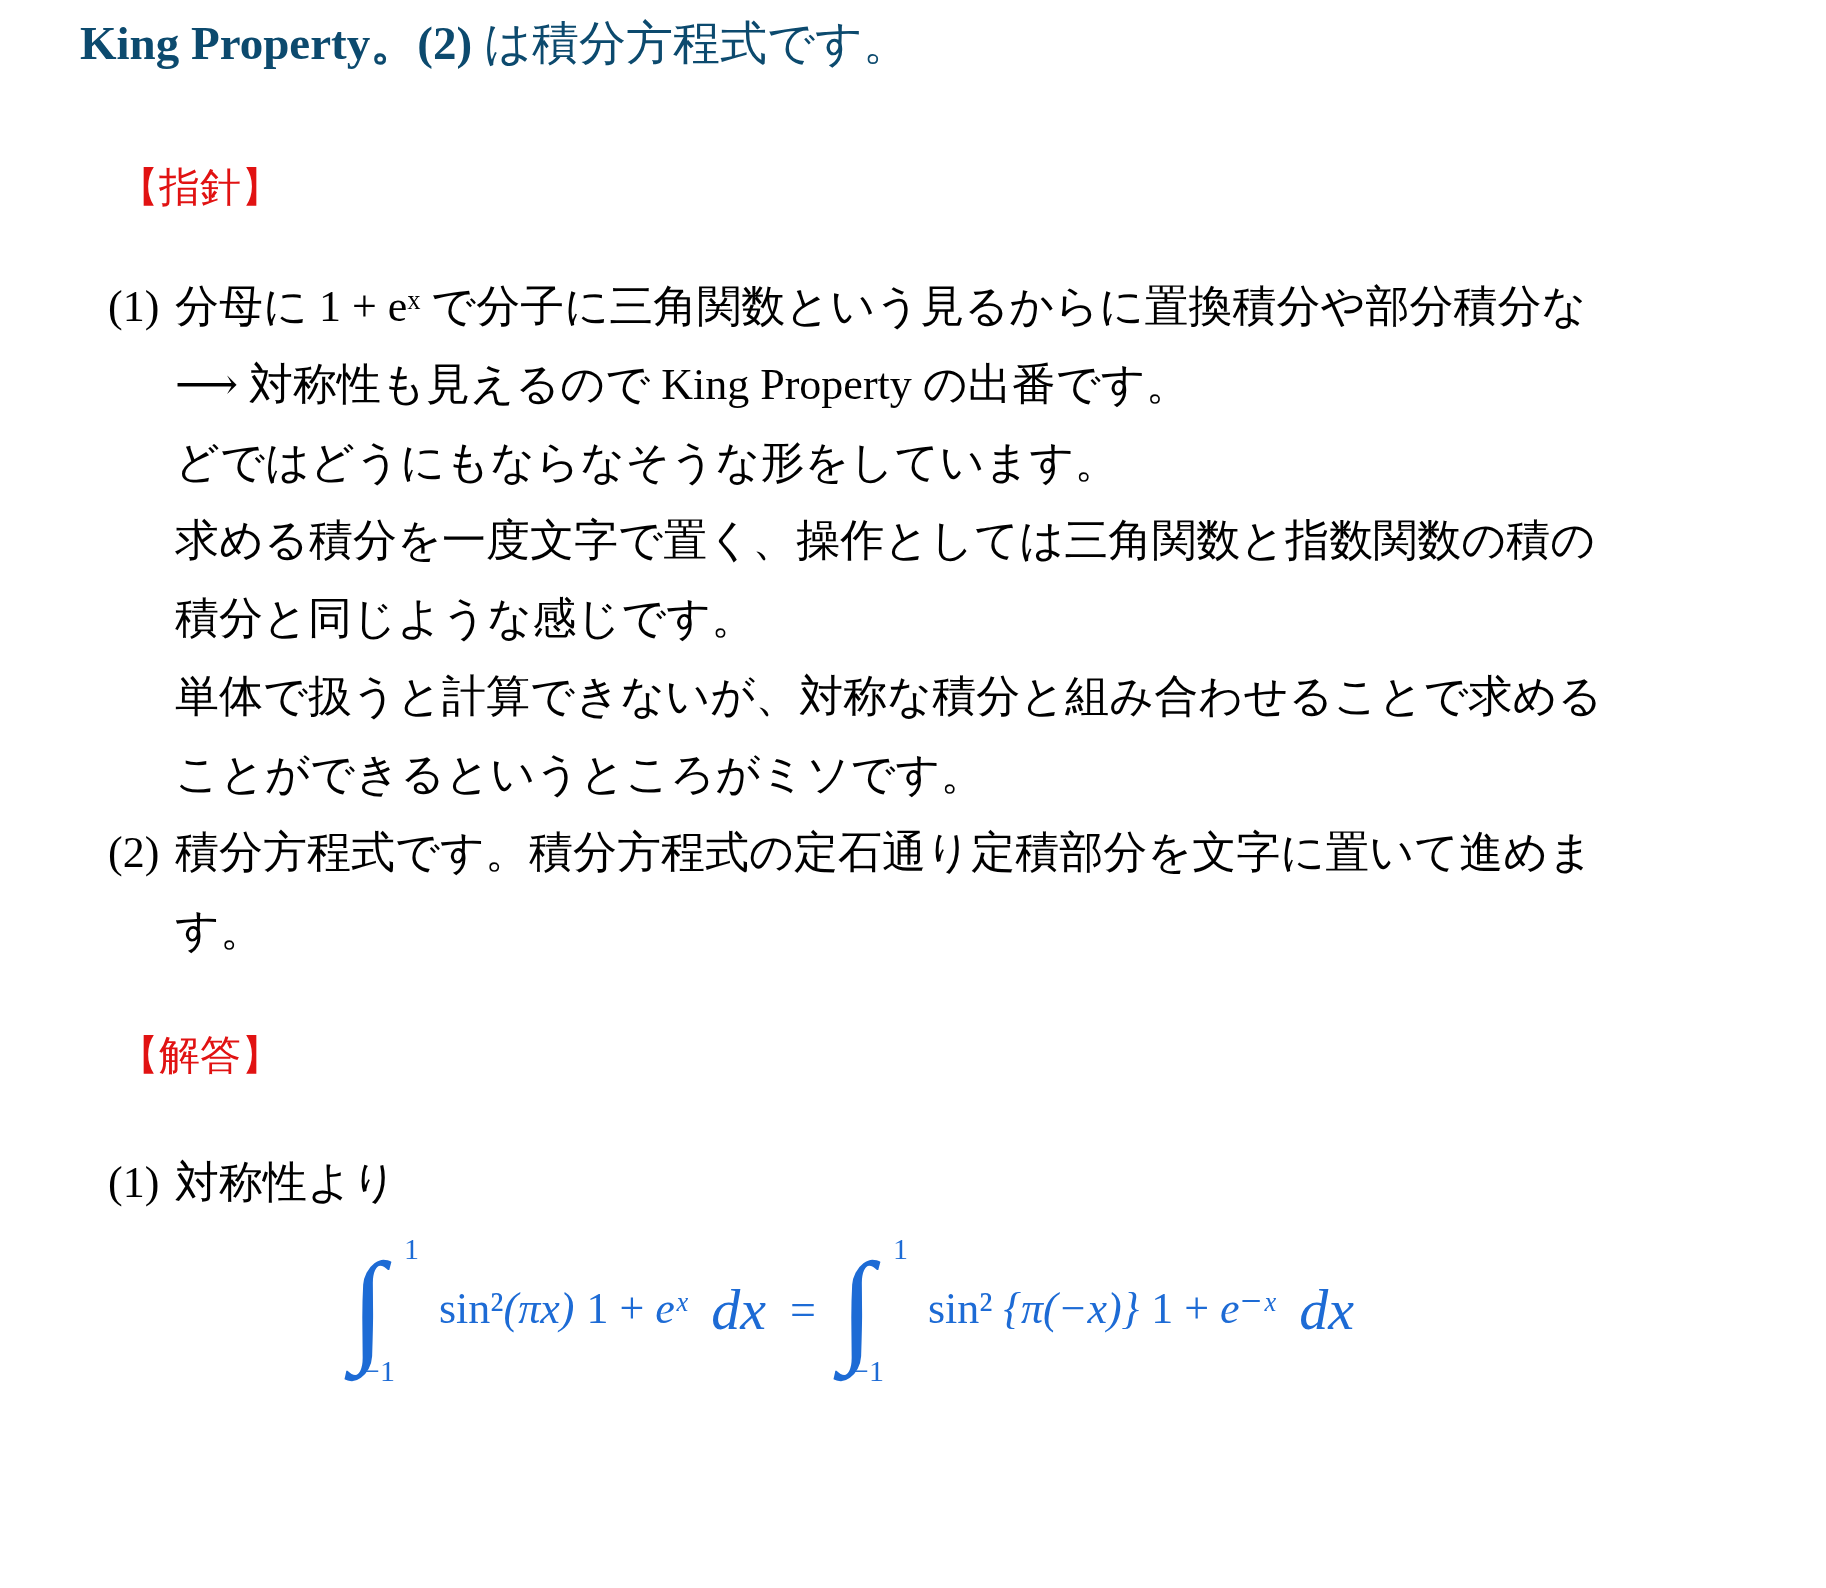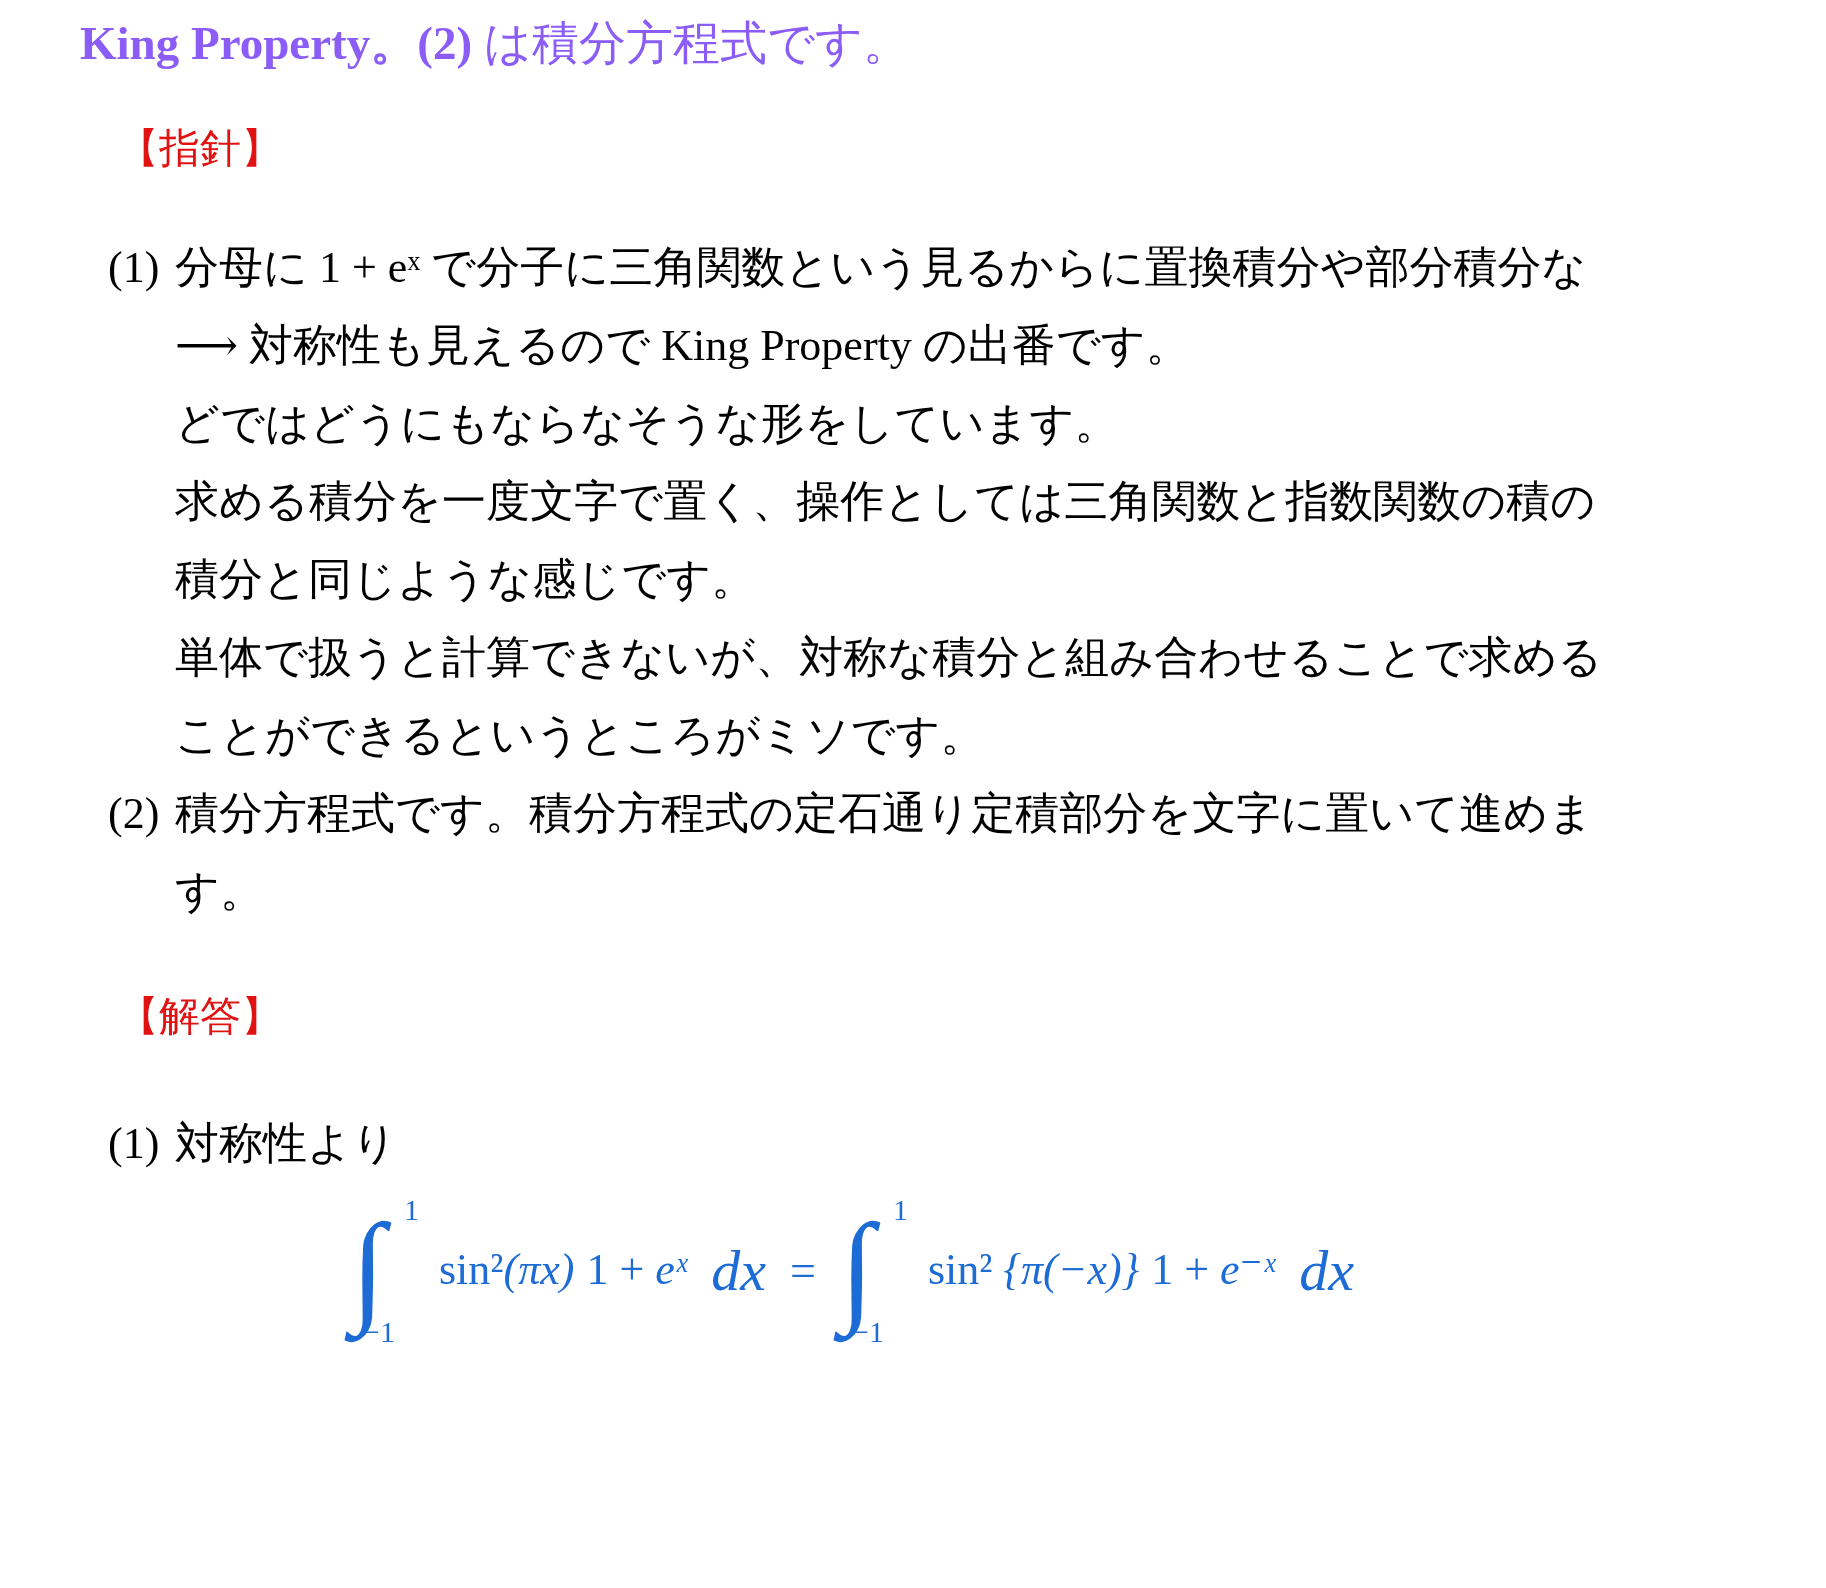--- a/index.html
+++ b/index.html
@@ -27,21 +27,21 @@
     font-family:"Liberation Sans","DejaVu Sans",sans-serif;
     font-weight:normal;
   }
   .section-heading{
     margin:0 0 0 118px;
     font-family:"Liberation Sans","DejaVu Sans",sans-serif;
     font-size:41px;
     line-height:1.1;
     font-weight:normal;
   }
-  .heading-shishin{ margin-top:53px; }
+  .heading-shishin{ margin-top:92px; }
   .heading-kaitou{ margin-top:63px; }
   .guide-list{ margin-top:58px; }
   .list-item{ display:flex; align-items:flex-start; }
   .list-item .marker{
     flex:none;
     width:67px;
     margin-left:108px;
     font-size:44px;
     line-height:78px;
   }
@@ -99,21 +99,21 @@
   .mfn{ font-style:normal; }
   .mvar{ font-style:italic; }
   .dx{ font-size:58px; font-style:italic; padding-left:4px; }
   .eq{ font-size:46px; padding:0 10px; }
 </style>
 </head>
 <body>
 
 <div class="page">
 
-  <h1 class="title" style="color:#8b5cf6;">
+  <h1 class="title" style="color:#0c4a6e;">
     <span class="latin">King Property。(2) </span><span class="jp">は積分方程式です。</span>
   </h1>
 
   <h2 class="section-heading heading-shishin" style="color:#e11212;">【指針】</h2>
 
   <div class="guide-list">
 
     <div class="list-item">
       <span class="marker">(1)</span>
       <div class="content">

